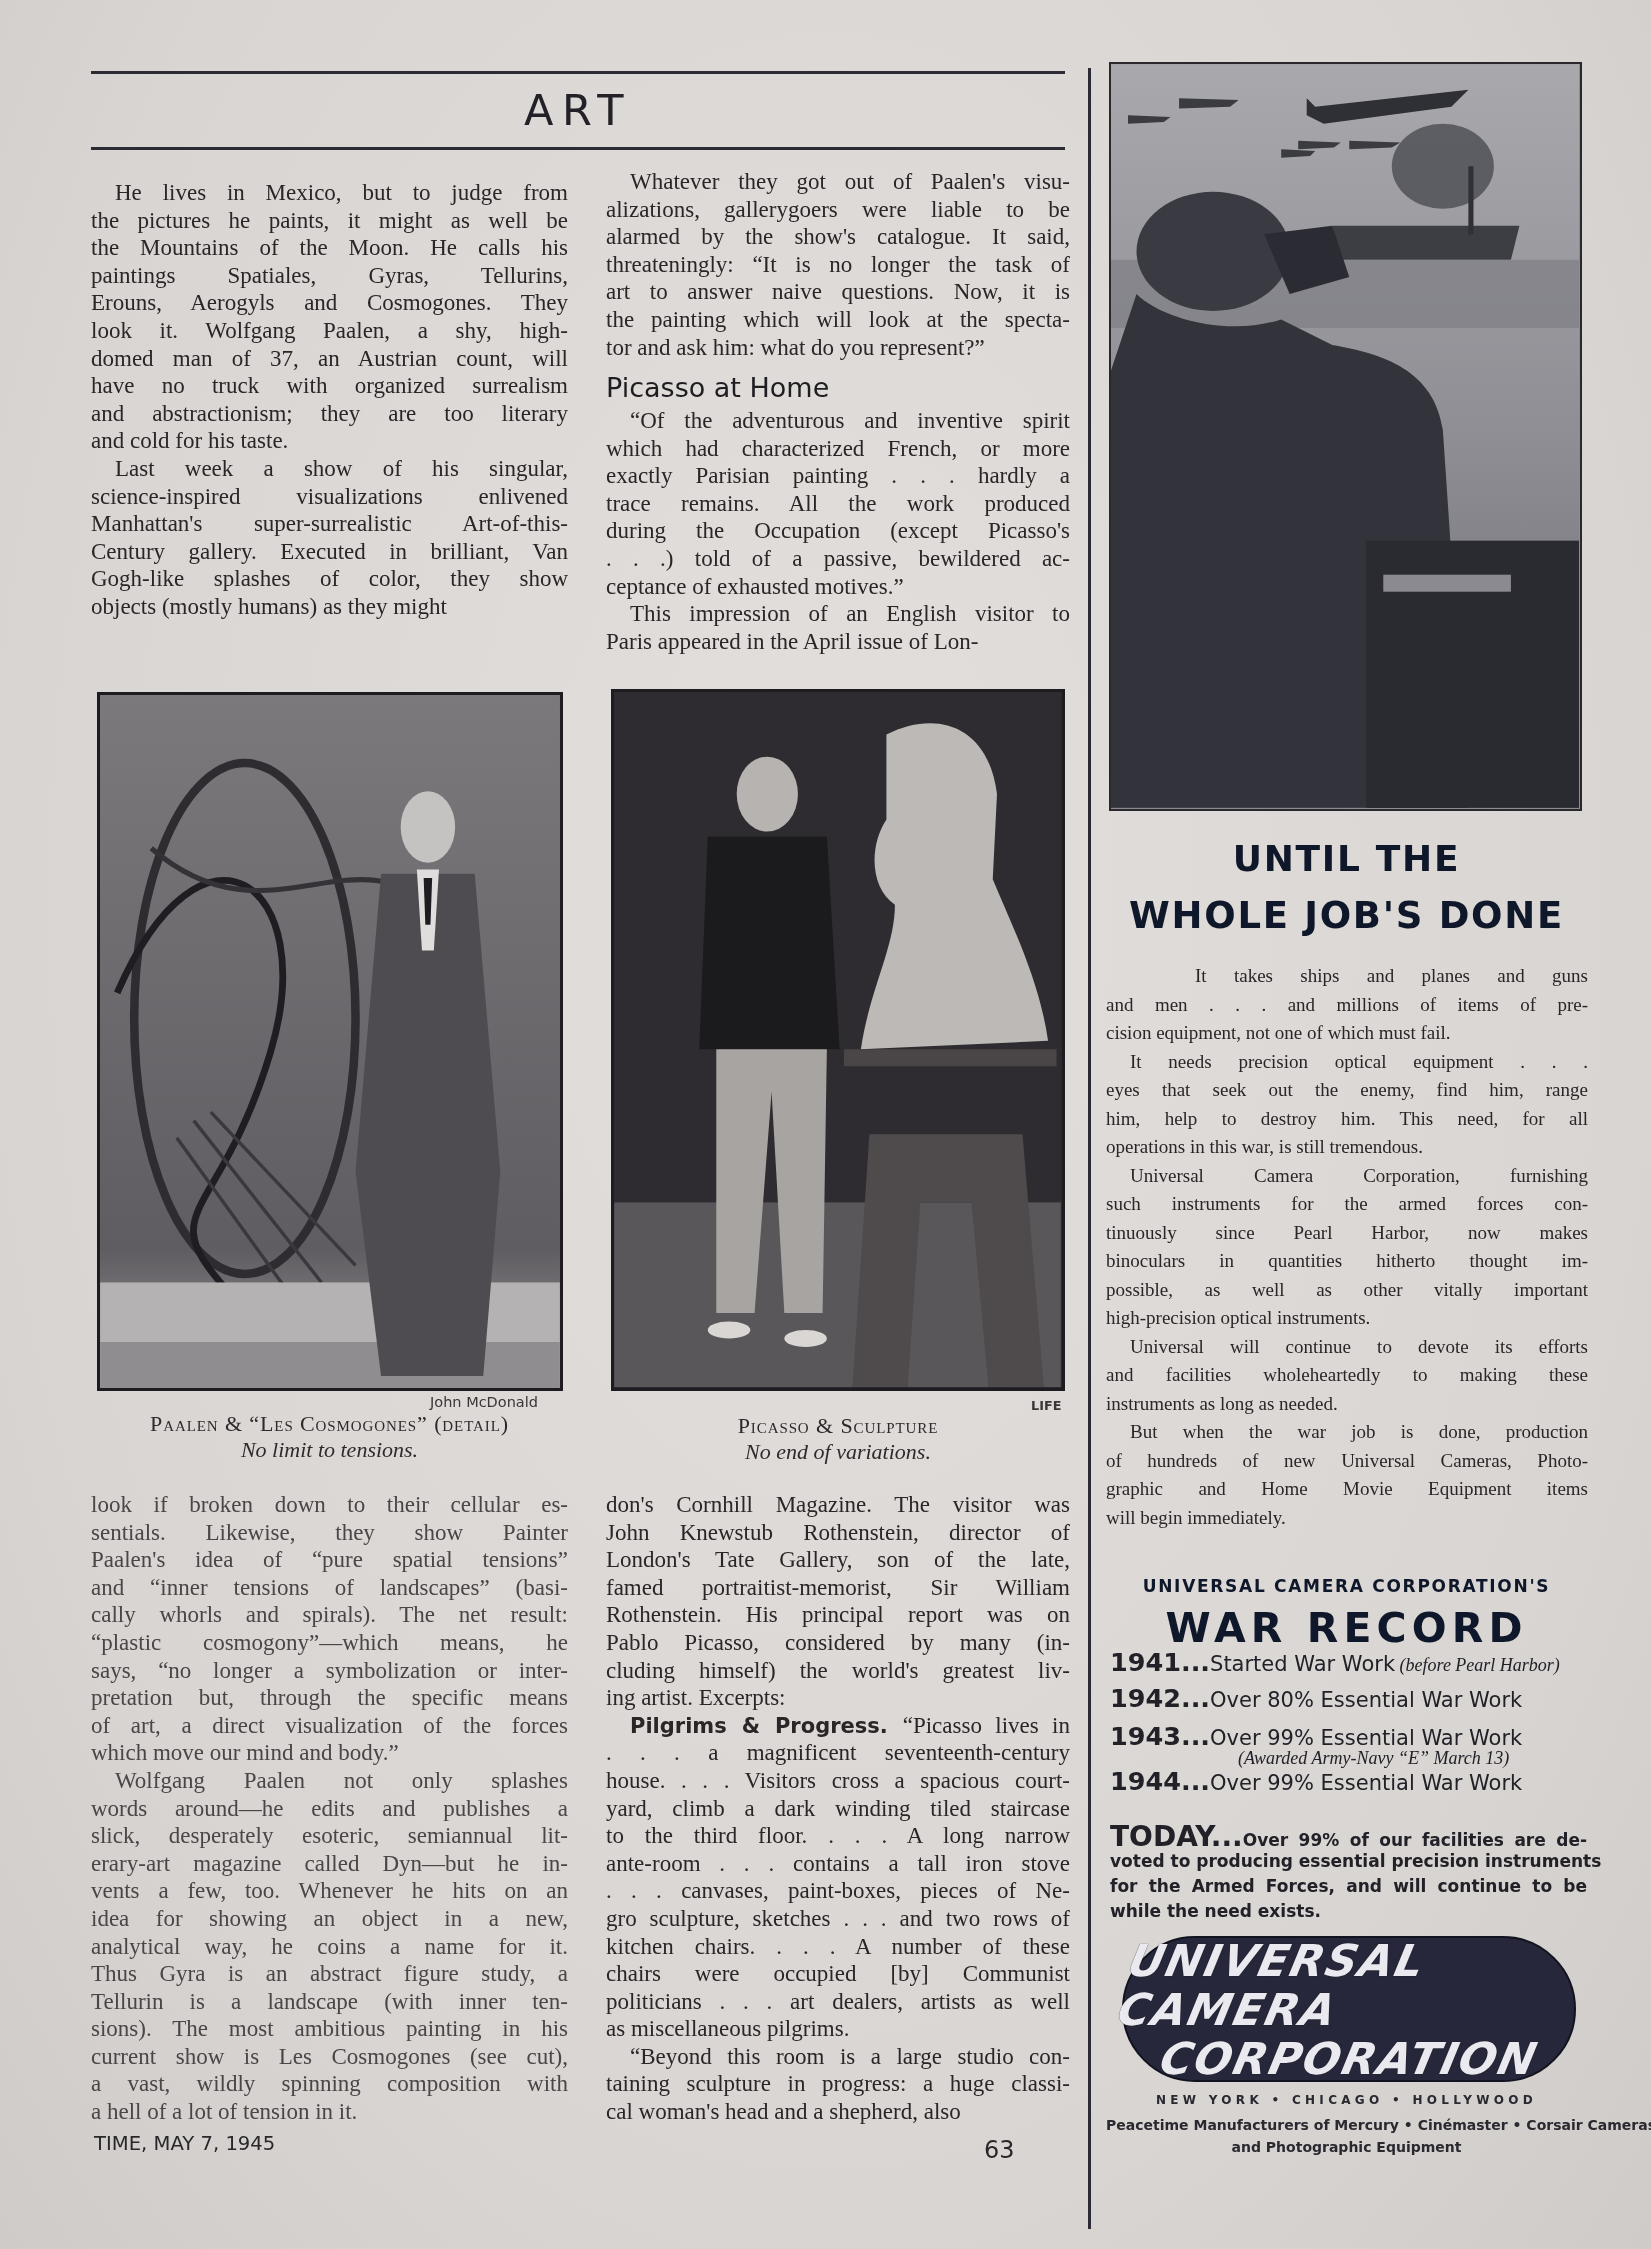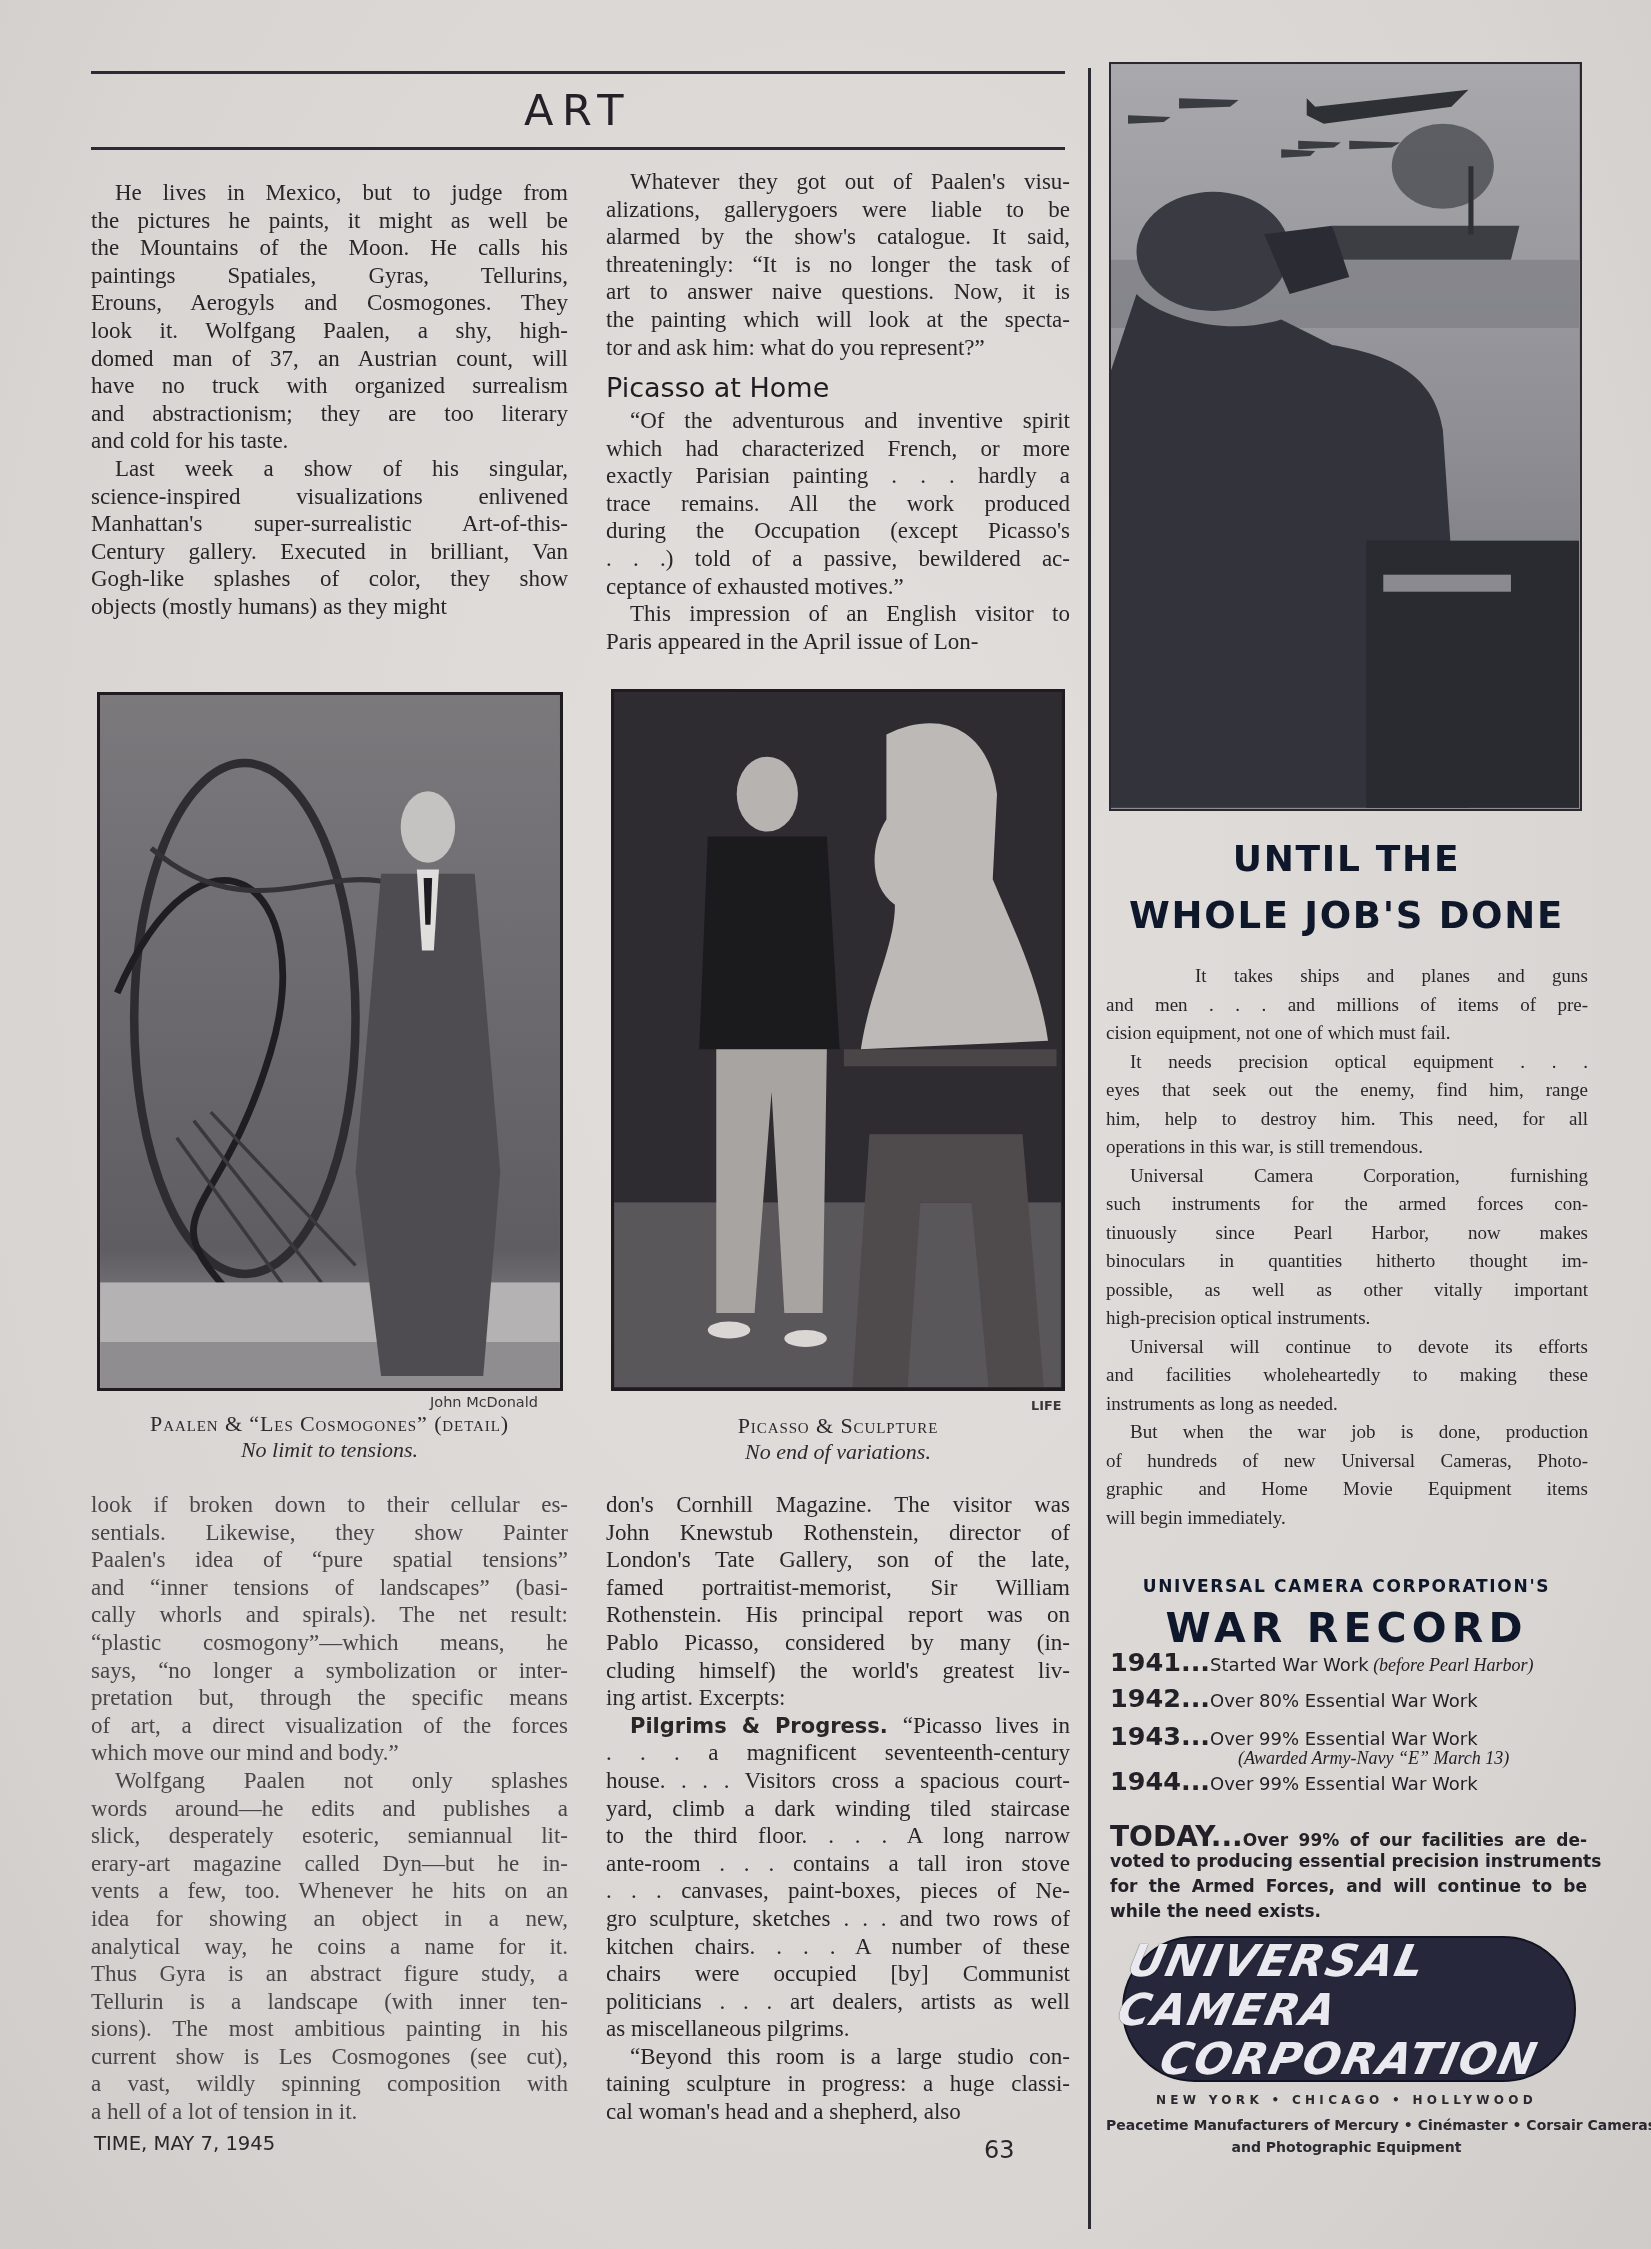--- a/index.html
+++ b/index.html
@@ -43,21 +43,21 @@
   
   .ad-art { position: absolute; left: 1109px; top: 62px; width: 473px; height: 749px; border: 2.6px solid #2a282c; box-sizing: border-box; overflow: hidden; background: #8d8c90; }
   .ad-head {
     position: absolute; left: 1106px; width: 481px; text-align: center;
     font-family: "DejaVu Sans", "Liberation Sans", sans-serif; font-weight: bold;
     color: #0f172a; letter-spacing: 1.7px; white-space: nowrap;
   }
   .ad-body .line { font-size: 19px; height: 28.5px; line-height: 28.5px; }
   .rec { position: absolute; left: 1110px; width: 477px; white-space: nowrap; font-family: "DejaVu Sans", "Liberation Sans", sans-serif; color: #222128; }
   .rec .yr { font-weight: bold; font-size: 25.5px; }
-  .rec .txt { font-size: 18px; }
+  .rec .txt { font-size: 21px; }
   .rec .it { font-family: "Liberation Serif", serif; font-style: italic; font-size: 18px; }
   .today { position: absolute; left: 1110px; width: 477px; font-family: "DejaVu Sans", "Liberation Sans", sans-serif; font-size: 17px; font-weight: bold; color: #222128; }
   .today .tl { display:block; height: 25px; line-height: 25px; white-space: nowrap; text-align: justify; text-align-last: justify; }
   .today .tl.last { text-align-last: left; }
   .logo {
     position: absolute; left: 1122px; top: 1936px; width: 454px; height: 146px;
     background: #26273a; border-radius: 73px; box-sizing: border-box; border: 2.6px solid #121320;
     display: flex; flex-direction: column; align-items: center; justify-content: center;
   }
   .logo span {

